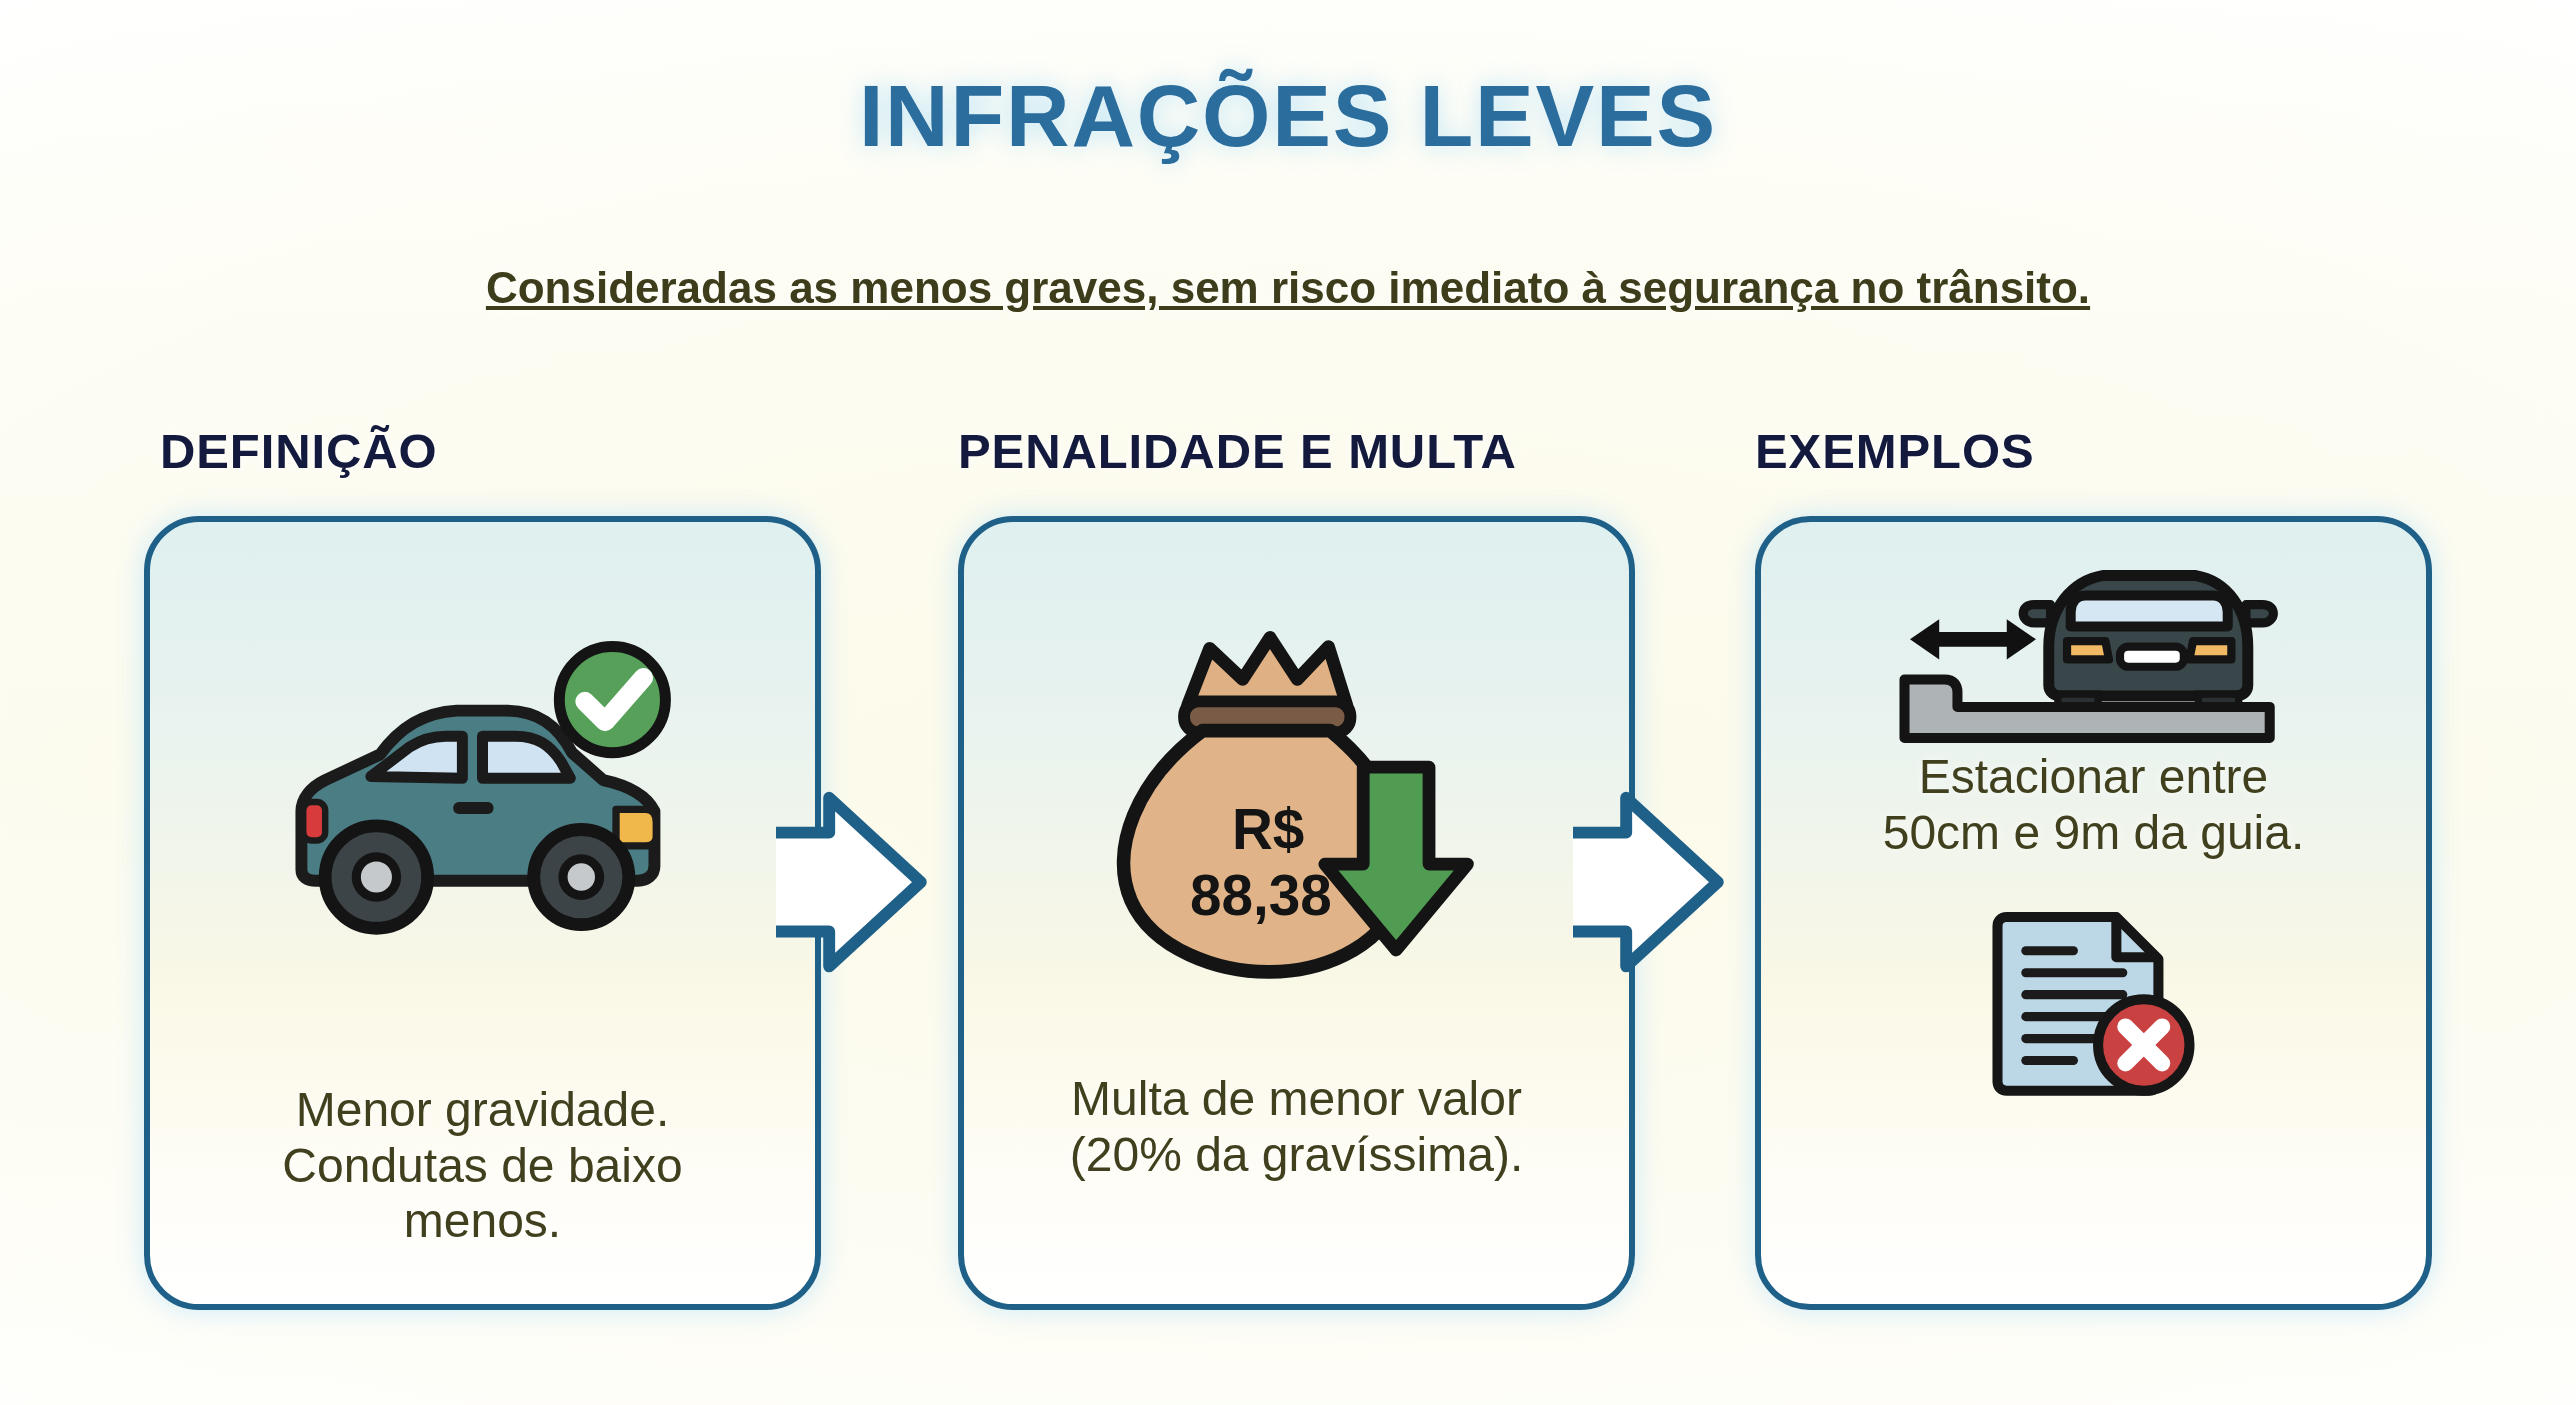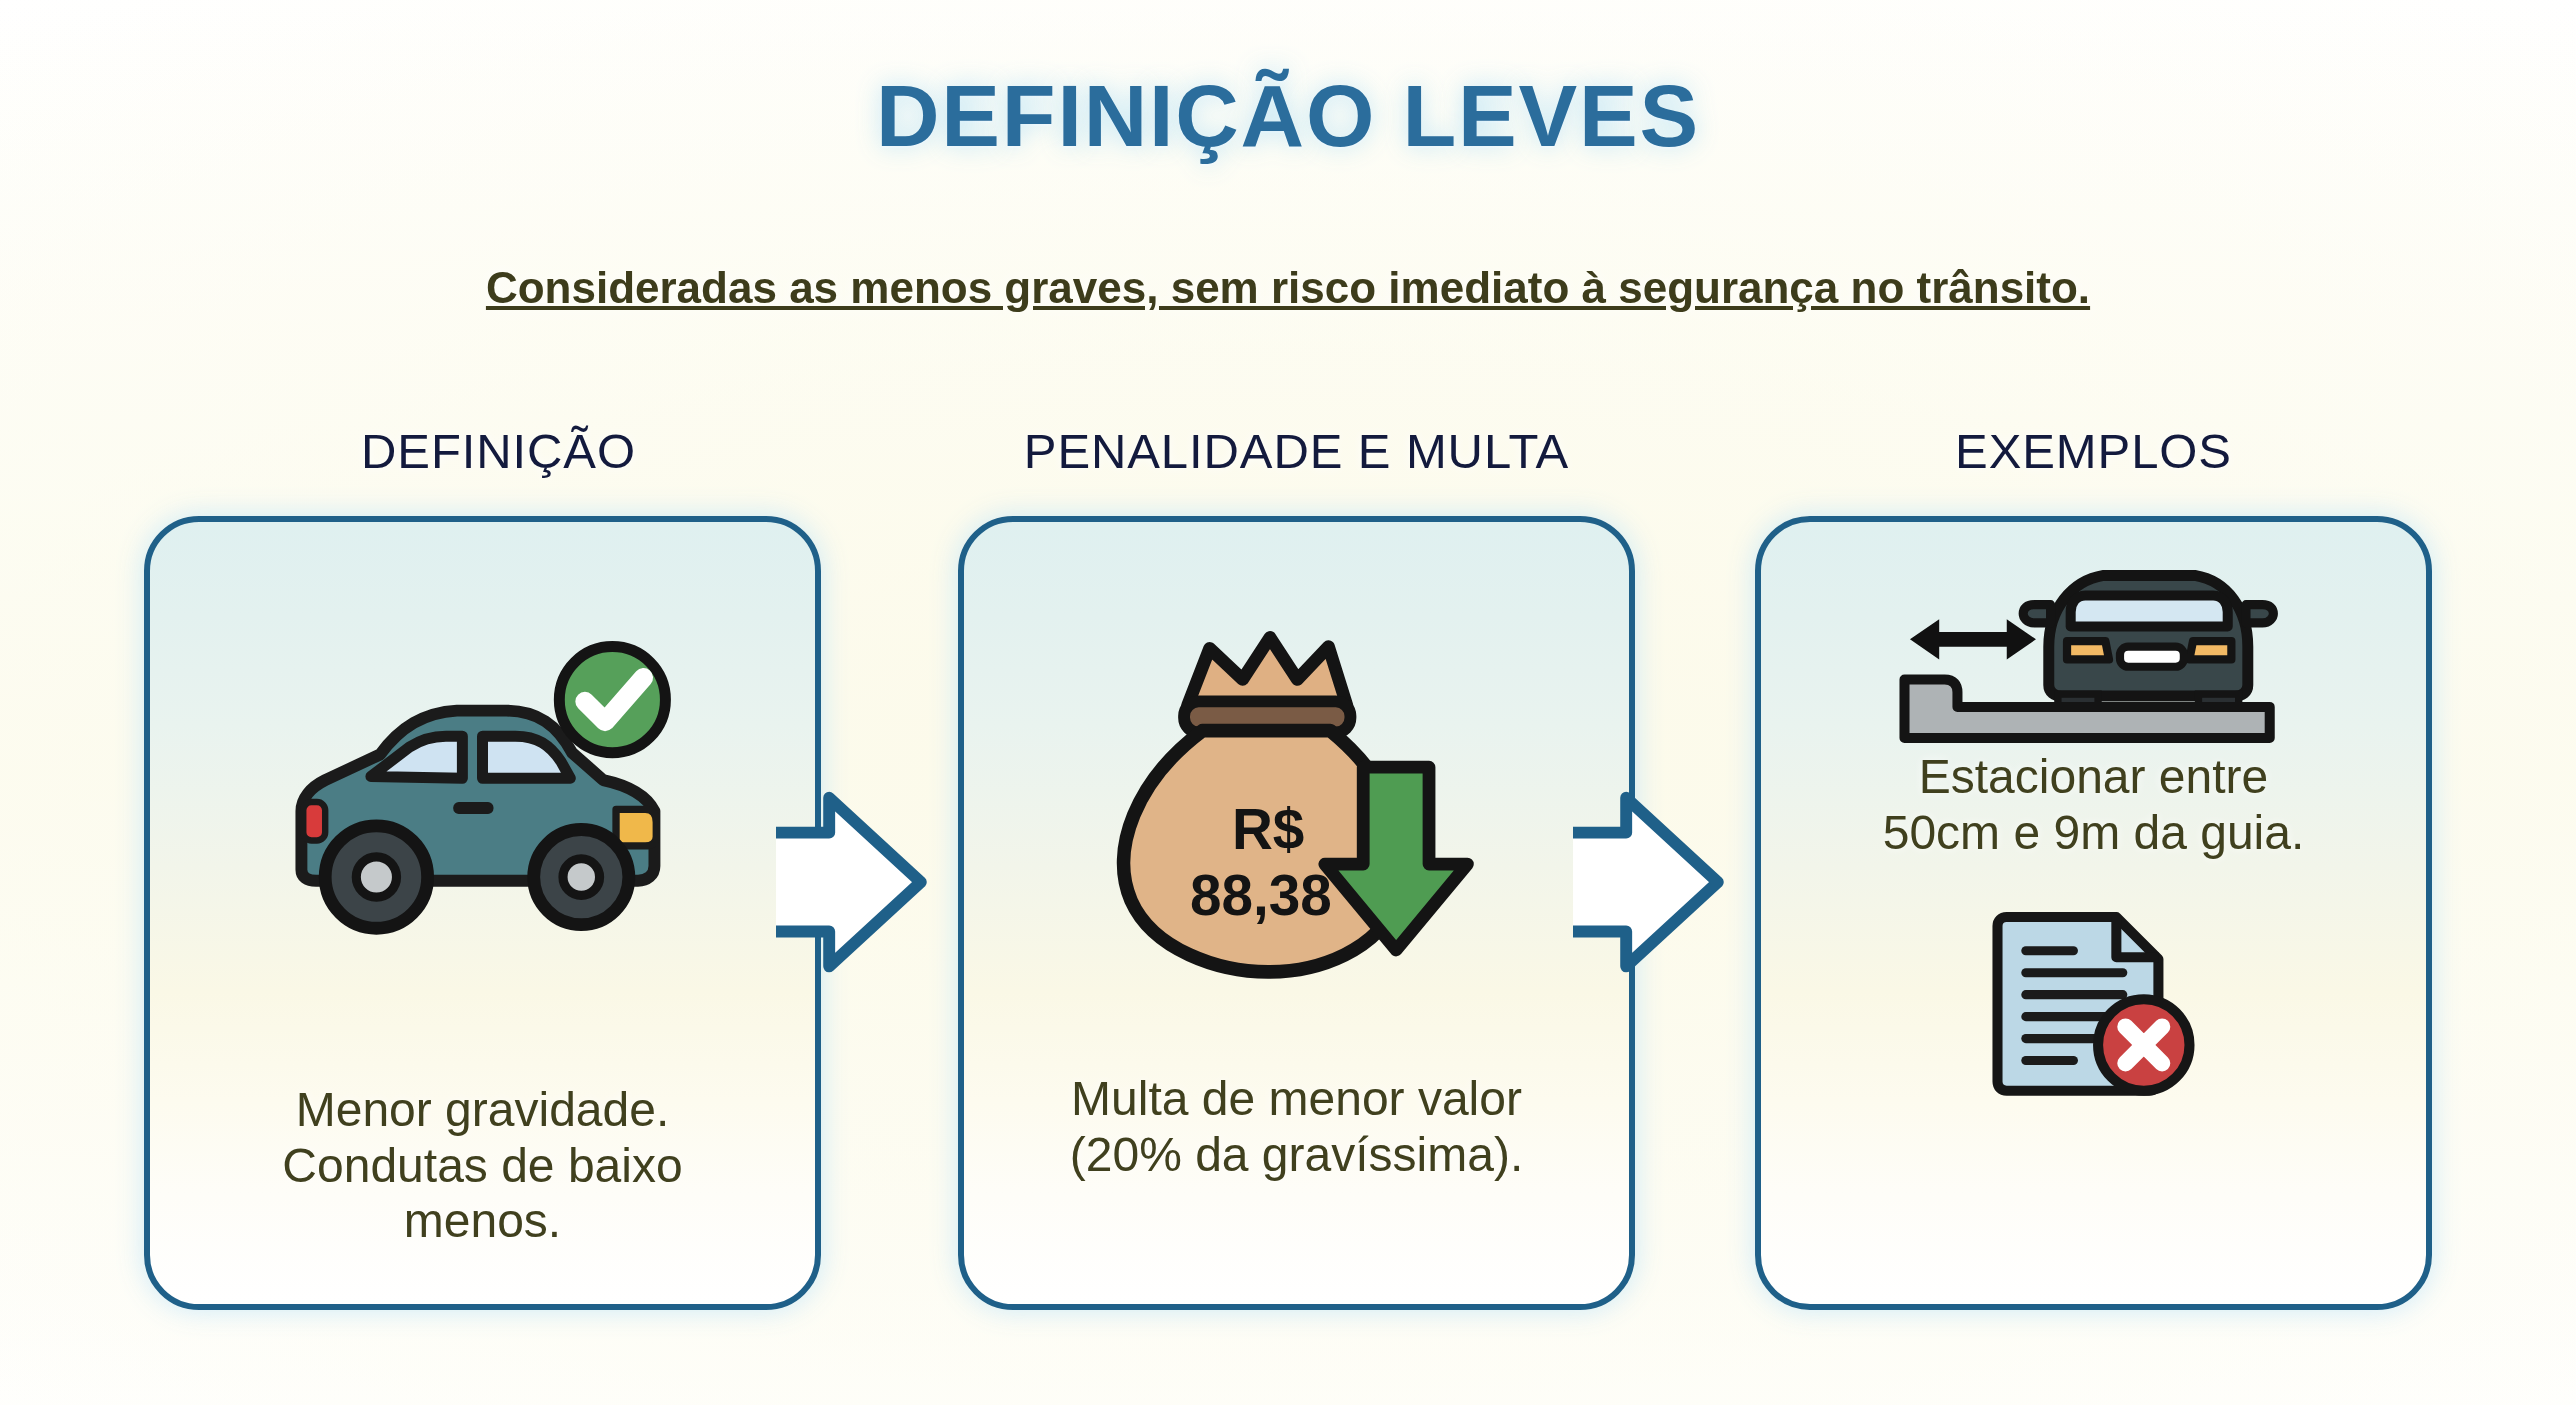--- a/index.html
+++ b/index.html
@@ -50,23 +50,22 @@
     font-weight: bold;
     color: #3d3c1b;
     text-shadow: 0 0 12.8px rgba(255,255,255,0.9);
     text-decoration: underline;
   }
 
   
   .col-header {
     position: absolute;
     top: 423px;
-    text-align: center;
     font-size: 49px;
-    font-weight: normal;
+    font-weight: bold;
     letter-spacing: 0.9px;
     color: #131a3d;
     text-shadow: 0 0 9.1px rgba(255,255,255,0.95);
   }
   #hdr-0 { left: 160px;  width: 677px; }
   #hdr-1 { left: 958px; width: 677px; }
   #hdr-2 { left: 1755px; width: 677px; }
 
   
   .card {
@@ -147,21 +146,21 @@
   #conn-0 { left: 776px; }
   #conn-1 { left: 1573px; }
 
   svg { display: block; }
 </style>
 </head>
 <body>
 
 <div id="canvas">
 
-  <div id="title">DEFINIÇÃO LEVES</div>
+  <div id="title">INFRAÇÕES LEVES</div>
 
   <div id="subtitle">Consideradas as menos graves, sem risco imediato à segurança no trânsito.</div>
 
   <div class="col-header" id="hdr-0">DEFINIÇÃO</div>
   <div class="col-header" id="hdr-1">PENALIDADE E MULTA</div>
   <div class="col-header" id="hdr-2">EXEMPLOS</div>
 
   <div class="card" id="card-0">
     <div class="card-inner">
       <div class="card-icon">

